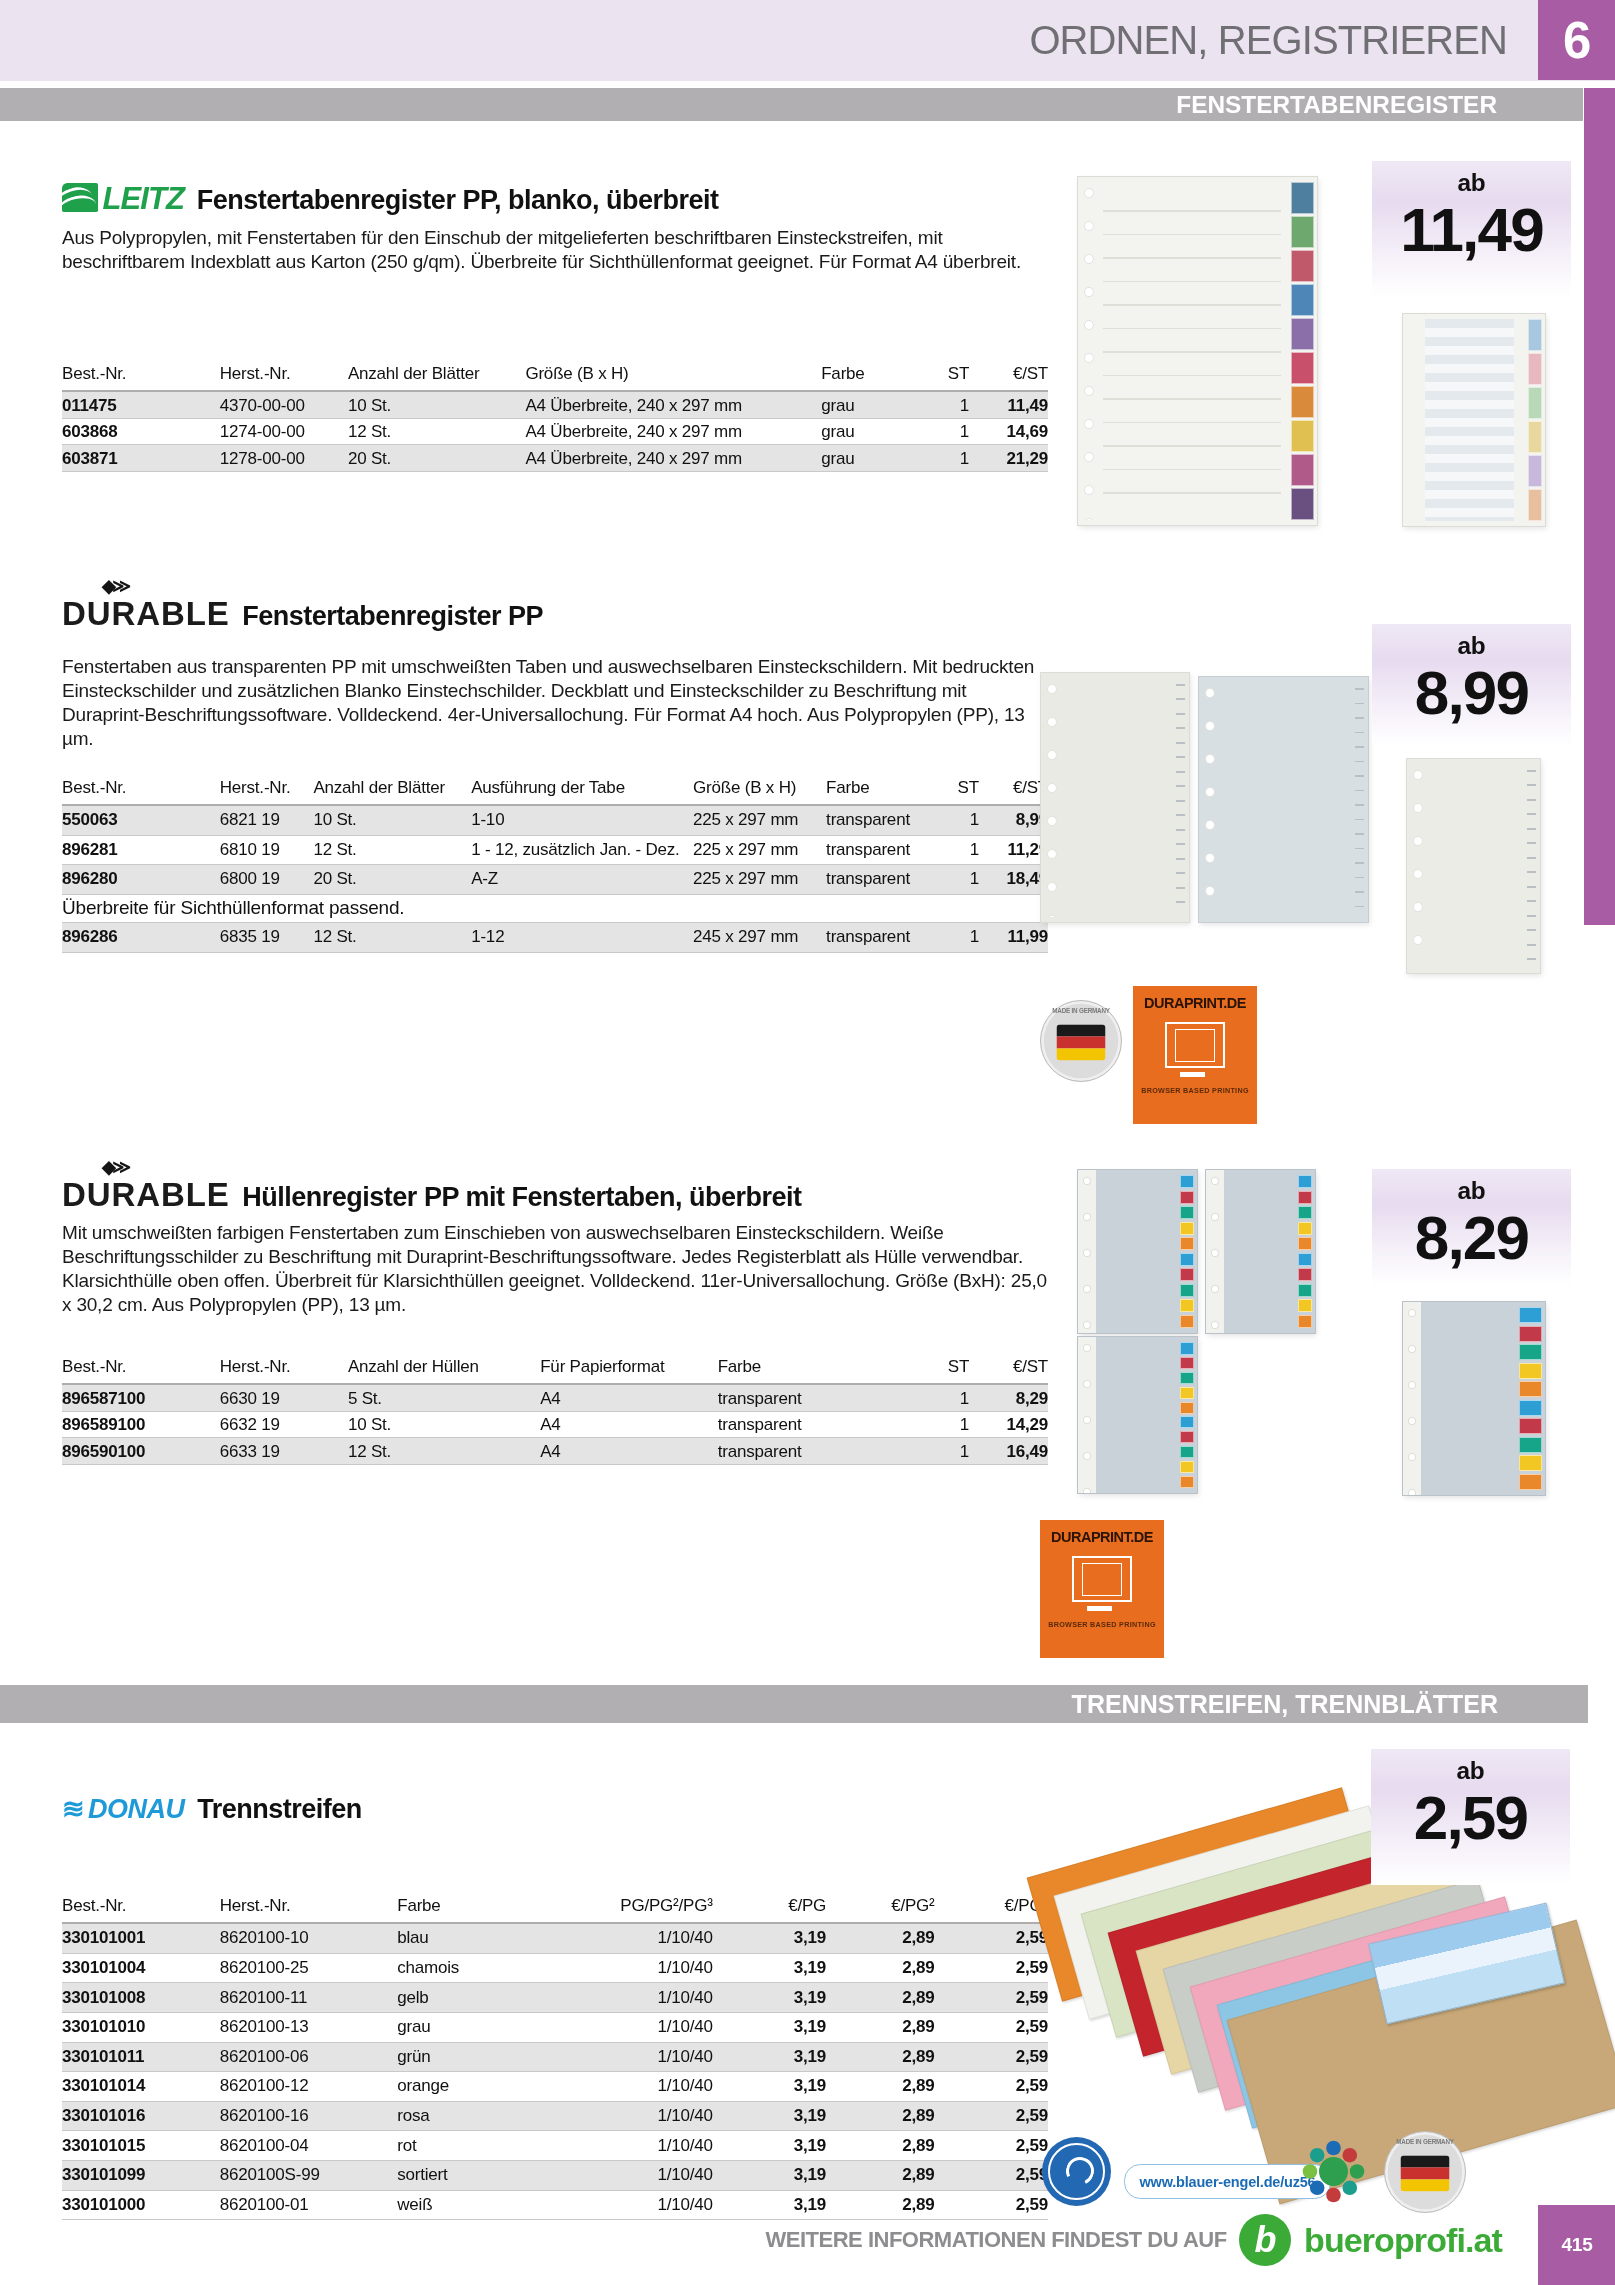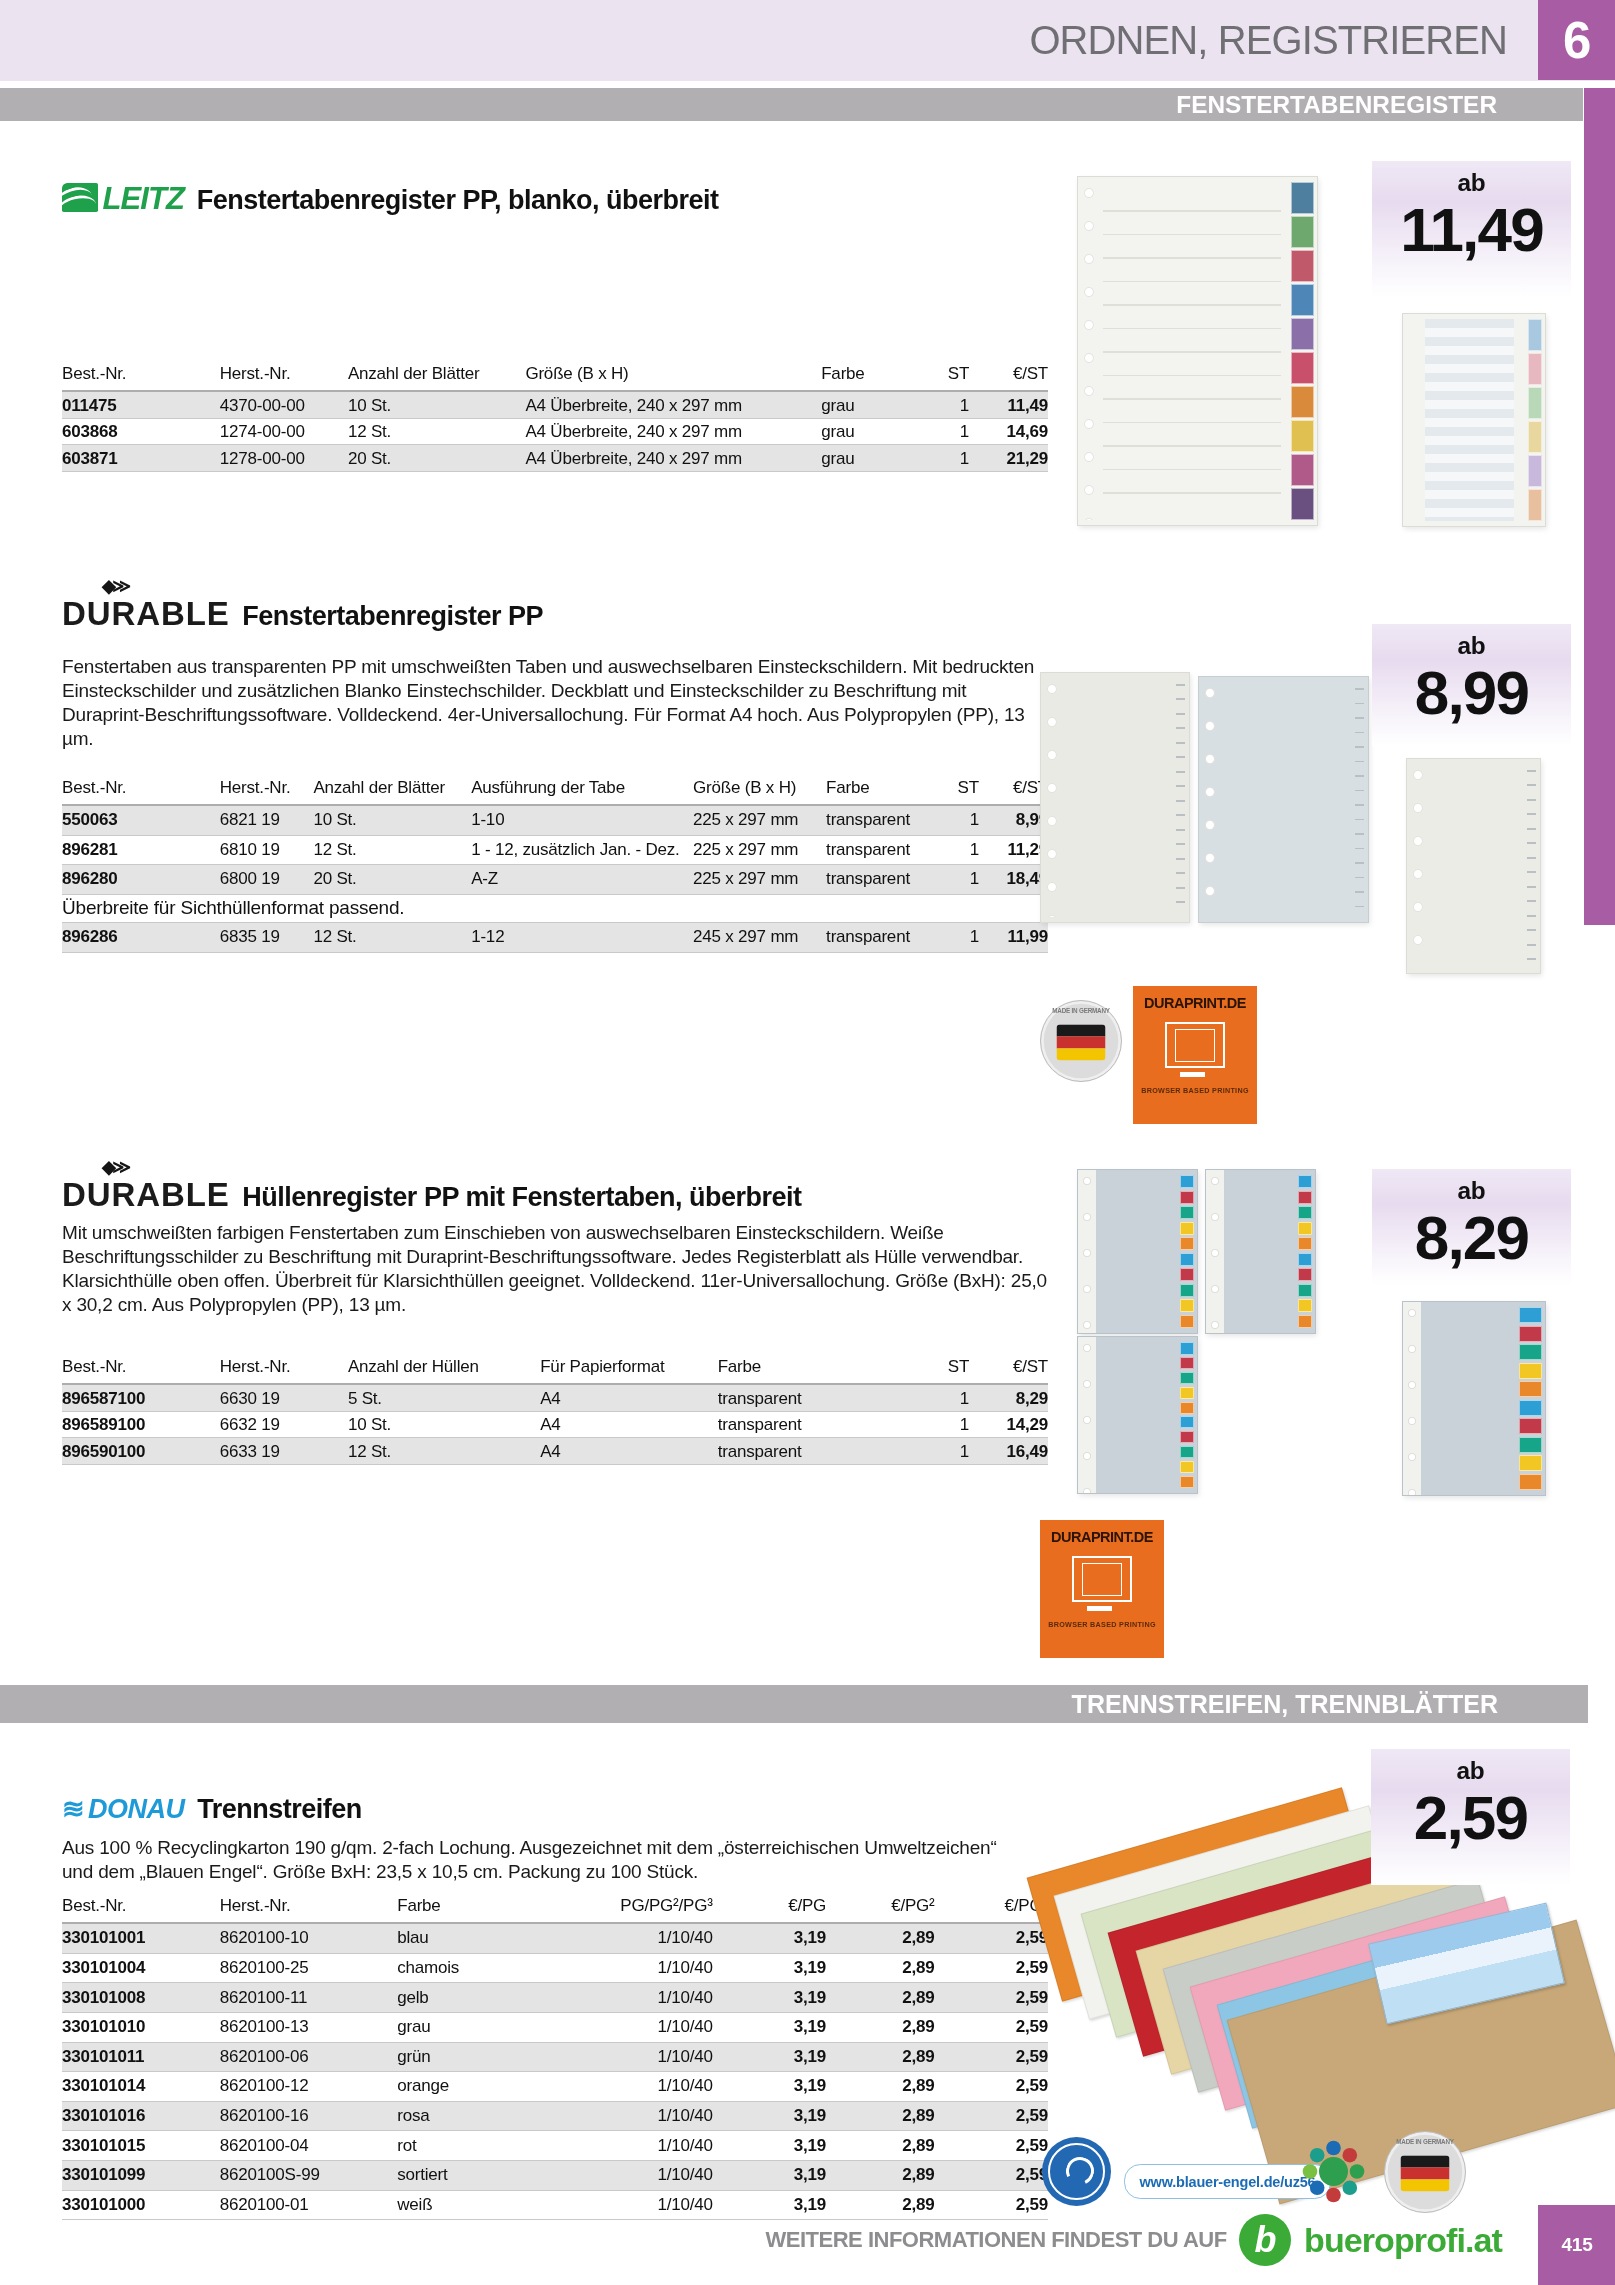--- a/index.html
+++ b/index.html
@@ -144,20 +144,21 @@
   </div>
   <div class="sidebar"></div>
 
   <div class="brandrow" style="top:183px;">
     <span class="leitz-logo">
       <span class="leitz-icon"></span>
       <span class="leitz-text">LEITZ</span>
     </span>
     <h2 class="prod-title">Fenstertabenregister PP, blanko, überbreit</h2>
   </div>
+  <p class="desc" style="top:226px;">Aus Polypropylen, mit Fenstertaben für den Einschub der mitgelieferten beschriftbaren Einsteckstreifen, mit beschriftbarem Indexblatt aus Karton (250 g/qm). Überbreite für Sichthüllenformat geeignet. Für Format A4 überbreit.</p>
   <table class="ptable t1" style="top:364px;">
       <colgroup>
         <col style="width: 16%;">
         <col style="width: 13%;">
         <col style="width: 18%;">
         <col style="width: 30%;">
         <col style="width: 10%;">
         <col style="width: 5%;">
         <col style="width: 8%;">
       </colgroup>
@@ -477,21 +478,20 @@
     <span>TRENNSTREIFEN, TRENNBLÄTTER</span>
   </div>
 
   <div class="brandrow" style="top:1796px;">
     <span class="donau-logo">
       <span class="donau-wave">≋</span>
       <span class="donau-text">DONAU</span>
     </span>
     <h2 class="prod-title">Trennstreifen</h2>
   </div>
-  <p class="desc" style="top:1836px;width:950px;">Aus 100 % Recyclingkarton 190 g/qm. 2-fach Lochung. Ausgezeichnet mit dem „österreichischen Umweltzeichen“ und dem „Blauen Engel“. Größe BxH: 23,5 x 10,5 cm. Packung zu 100 Stück.</p>
   <table class="ptable t4" style="top:1896px;">
       <colgroup>
         <col style="width: 16%;">
         <col style="width: 18%;">
         <col style="width: 16%;">
         <col style="width: 16%;">
         <col style="width: 11.5%;">
         <col style="width: 11%;">
         <col style="width: 11.5%;">
       </colgroup>

